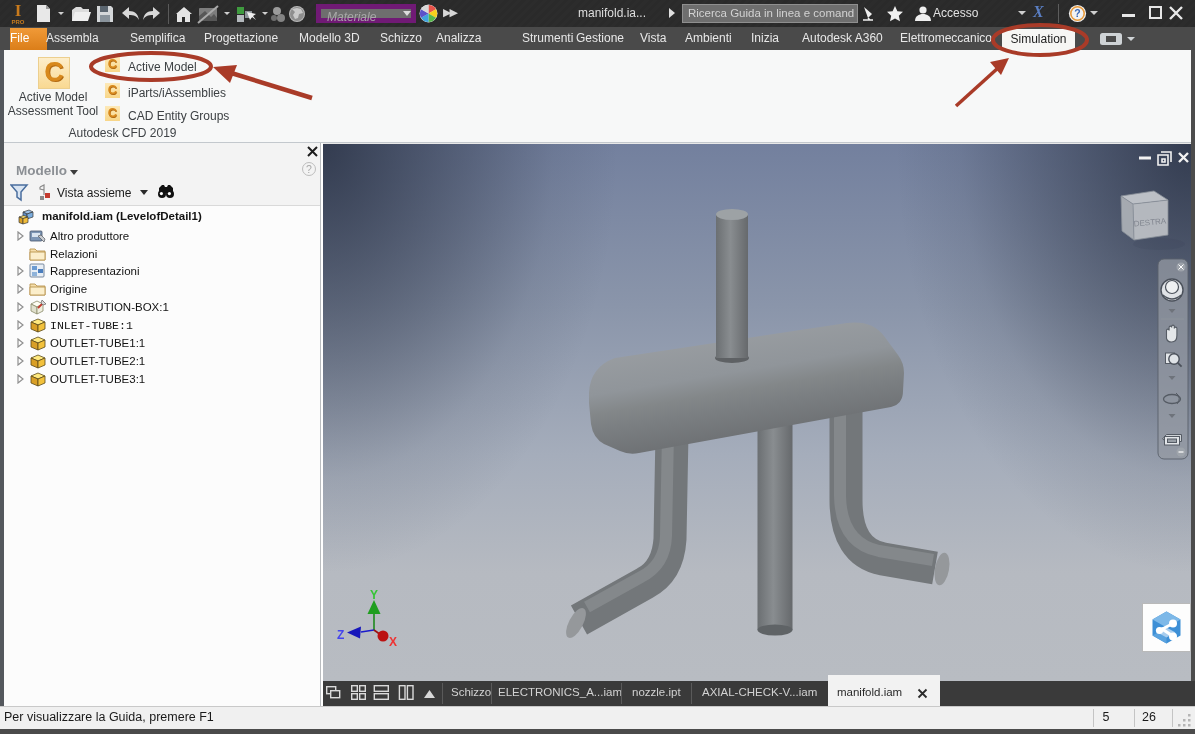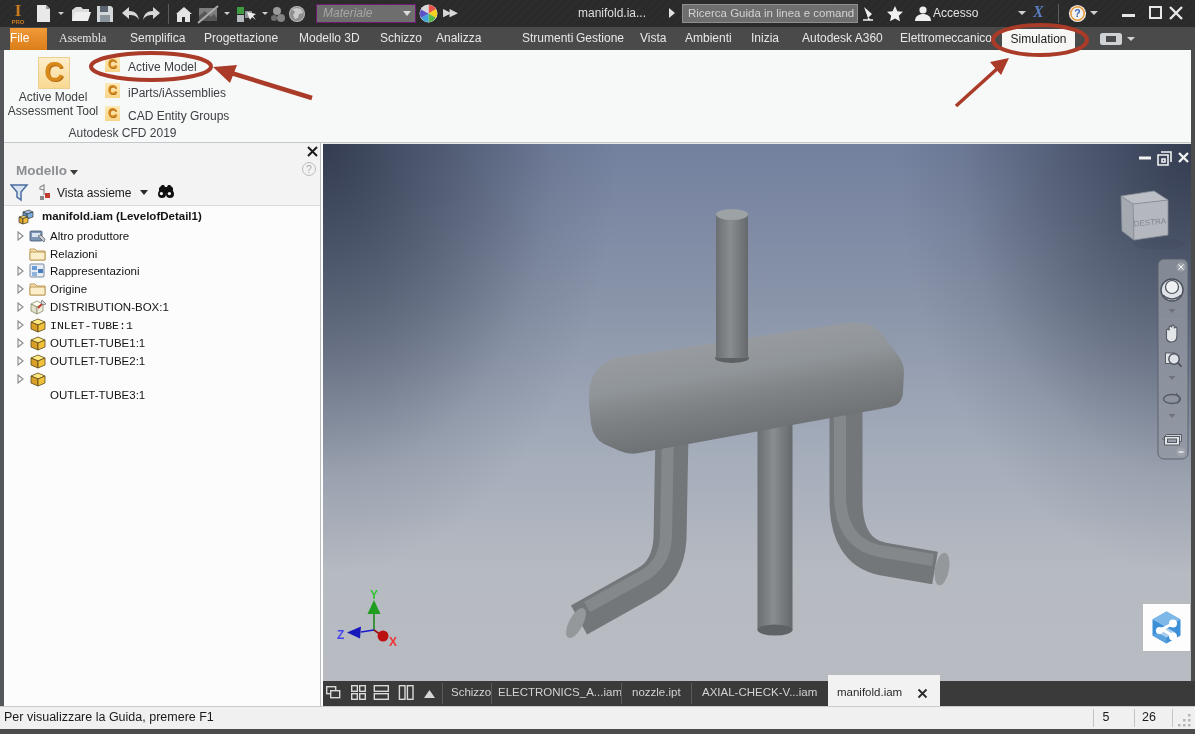--- a/index.html
+++ b/index.html
@@ -48,21 +48,21 @@
 
     <circle cx="243" cy="7" r="4" fill="#9b9b9b"></circle>
     <circle cx="240" cy="14" r="3" fill="#6f6f6f"></circle>
     <circle cx="247" cy="14" r="4" fill="#848484"></circle>
 
     <circle cx="263" cy="10" r="8" fill="#b9b9b9"></circle>
     <circle cx="263" cy="10" r="7" fill="#8e8e8e"></circle>
     <path d="M258 5 l3 3 -2 3 2 4 3 -1 1 -4 4 -1 -2 -4 -4 -1 z" fill="#c9c9c9"></path>
   </svg>
 
-  <div class="abs" style="left:316px;top:4px;width:100px;height:19px;background:#6e6e6e;border:1px solid #701a75;color:#a8a8a8;font-style:italic;font-size:12px;line-height:17px;padding-left:6px;">Materiale</div>
+  <div class="abs" style="left:316px;top:4px;width:100px;height:19px;background:#6e6e6e;border:5px solid #701a75;color:#a8a8a8;font-style:italic;font-size:12px;line-height:17px;padding-left:6px;">Materiale</div>
   <div class="abs" style="left:403px;top:11px;width:0;height:0;border-left:4px solid transparent;border-right:4px solid transparent;border-top:5px solid #dcdcdc;"></div>
 
   <svg class="abs" style="left:419px;top:4px;" width="19" height="19" viewBox="0 0 19 19">
     <circle cx="9.5" cy="9.5" r="9" fill="#e8e8e8"></circle>
     <path d="M9.5 9.5 L9.5 1 A8.5 8.5 0 0 1 16.9 5.2 Z" fill="#e8534a"></path>
     <path d="M9.5 9.5 L16.9 5.2 A8.5 8.5 0 0 1 16.9 13.8 Z" fill="#f7d11e"></path>
     <path d="M9.5 9.5 L16.9 13.8 A8.5 8.5 0 0 1 9.5 18 Z" fill="#56b94c"></path>
     <path d="M9.5 9.5 L9.5 18 A8.5 8.5 0 0 1 2.1 13.8 Z" fill="#3fa4dd"></path>
     <path d="M9.5 9.5 L2.1 13.8 A8.5 8.5 0 0 1 2.1 5.2 Z" fill="#5b51c9"></path>
     <path d="M9.5 9.5 L2.1 5.2 A8.5 8.5 0 0 1 9.5 1 Z" fill="#d8d8d8"></path>
@@ -96,21 +96,21 @@
   <div class="abs" style="left:1122px;top:14px;width:13px;height:3px;background:#e6e6e6;"></div>
   <div class="abs" style="left:1149px;top:6px;width:13px;height:13px;border:2px solid #e6e6e6;"></div>
   <svg class="abs" style="left:1168px;top:5px;" width="16" height="16" viewBox="0 0 16 16">
       <path d="M2 2 L14 14 M14 2 L2 14" stroke="#e8e8e8" stroke-width="2.4"></path>
     </svg>
 </div>
 
 <div class="abs" style="left:0;top:27px;width:1195px;height:23px;background:#4a4a4a;"></div>
 <div class="abs" style="left:10px;top:28px;width:37px;height:22px;background:linear-gradient(#f09a38,#db7e19);color:#fff;font-size:12px;text-align:left;line-height:21px;">File</div>
 <div class="abs" id="tabs" style="left:0;top:27px;width:1195px;height:23px;color:#e8e8e8;font-size:12px;line-height:23px;">
-  <span class="abs" style="left:59px;font-family:Liberation Serif, serif;">Assembla</span>
+  <span class="abs" style="left:46px;">Assembla</span>
   <span class="abs" style="left:130px;">Semplifica</span>
   <span class="abs" style="left:204px;">Progettazione</span>
   <span class="abs" style="left:299px;">Modello 3D</span>
   <span class="abs" style="left:380px;">Schizzo</span>
   <span class="abs" style="left:436px;">Analizza</span>
   <span class="abs" style="left:498px;margin-left:24px;">Strumenti</span>
   <span class="abs" style="left:576px;">Gestione</span>
   <span class="abs" style="left:640px;">Vista</span>
   <span class="abs" style="left:685px;">Ambienti</span>
   <span class="abs" style="left:751px;">Inizia</span>
@@ -267,21 +267,21 @@
   </div>
   <div class="abs" style="left:0;top:164px;">
     <svg class="abs" style="left:13px;top:3px;" width="7" height="10" viewBox="0 0 7 10">
         <path d="M1 1 L6 5 L1 9 Z" fill="none" stroke="#8f8f8f" stroke-width="1.2"></path>
       </svg>
     <svg class="abs" style="left:25px;top:0px;" width="17" height="16" viewBox="0 0 17 16">
       <polygon points="2,5 9,2 16,5 9,8" fill="#ffe97e" stroke="#5a4a1a" stroke-width="0.8"></polygon>
       <polygon points="2,5 9,8 9,15 2,12" fill="#d99f26" stroke="#5a4a1a" stroke-width="0.8"></polygon>
       <polygon points="9,8 16,5 16,12 9,15" fill="#f2c13c" stroke="#5a4a1a" stroke-width="0.8"></polygon>
     </svg>
-    <span class="abs" style="left:46px;top:2px;margin-top:16px;">OUTLET-TUBE3:1</span>
+    <span class="abs" style="left:46px;top:2px;">OUTLET-TUBE3:1</span>
   </div>
 </div>
 
 <div class="abs" style="left:323px;top:143px;width:868px;height:538px;background:
  radial-gradient(ellipse 34% 80% at 0% 0%, rgba(40,48,66,0.85) 0%, rgba(40,48,66,0.38) 50%, rgba(40,48,66,0.1) 78%, rgba(40,48,66,0) 100%),
  radial-gradient(ellipse 34% 80% at 100% 0%, rgba(40,48,66,0.85) 0%, rgba(40,48,66,0.38) 50%, rgba(40,48,66,0.1) 78%, rgba(40,48,66,0) 100%),
  linear-gradient(180deg, #73809e 0%, #8a95aa 30%, #a5adbb 58%, #b6bac1 80%, #b8bcc2 100%);border-top:1px solid #e8e8e8;"></div>
 <svg class="abs" style="left:323px;top:143px;" width="868" height="538" viewBox="0 0 868 538" id="vpsvg">
   <defs>
     <linearGradient id="gtube" x1="0" y1="0" x2="1" y2="0">

